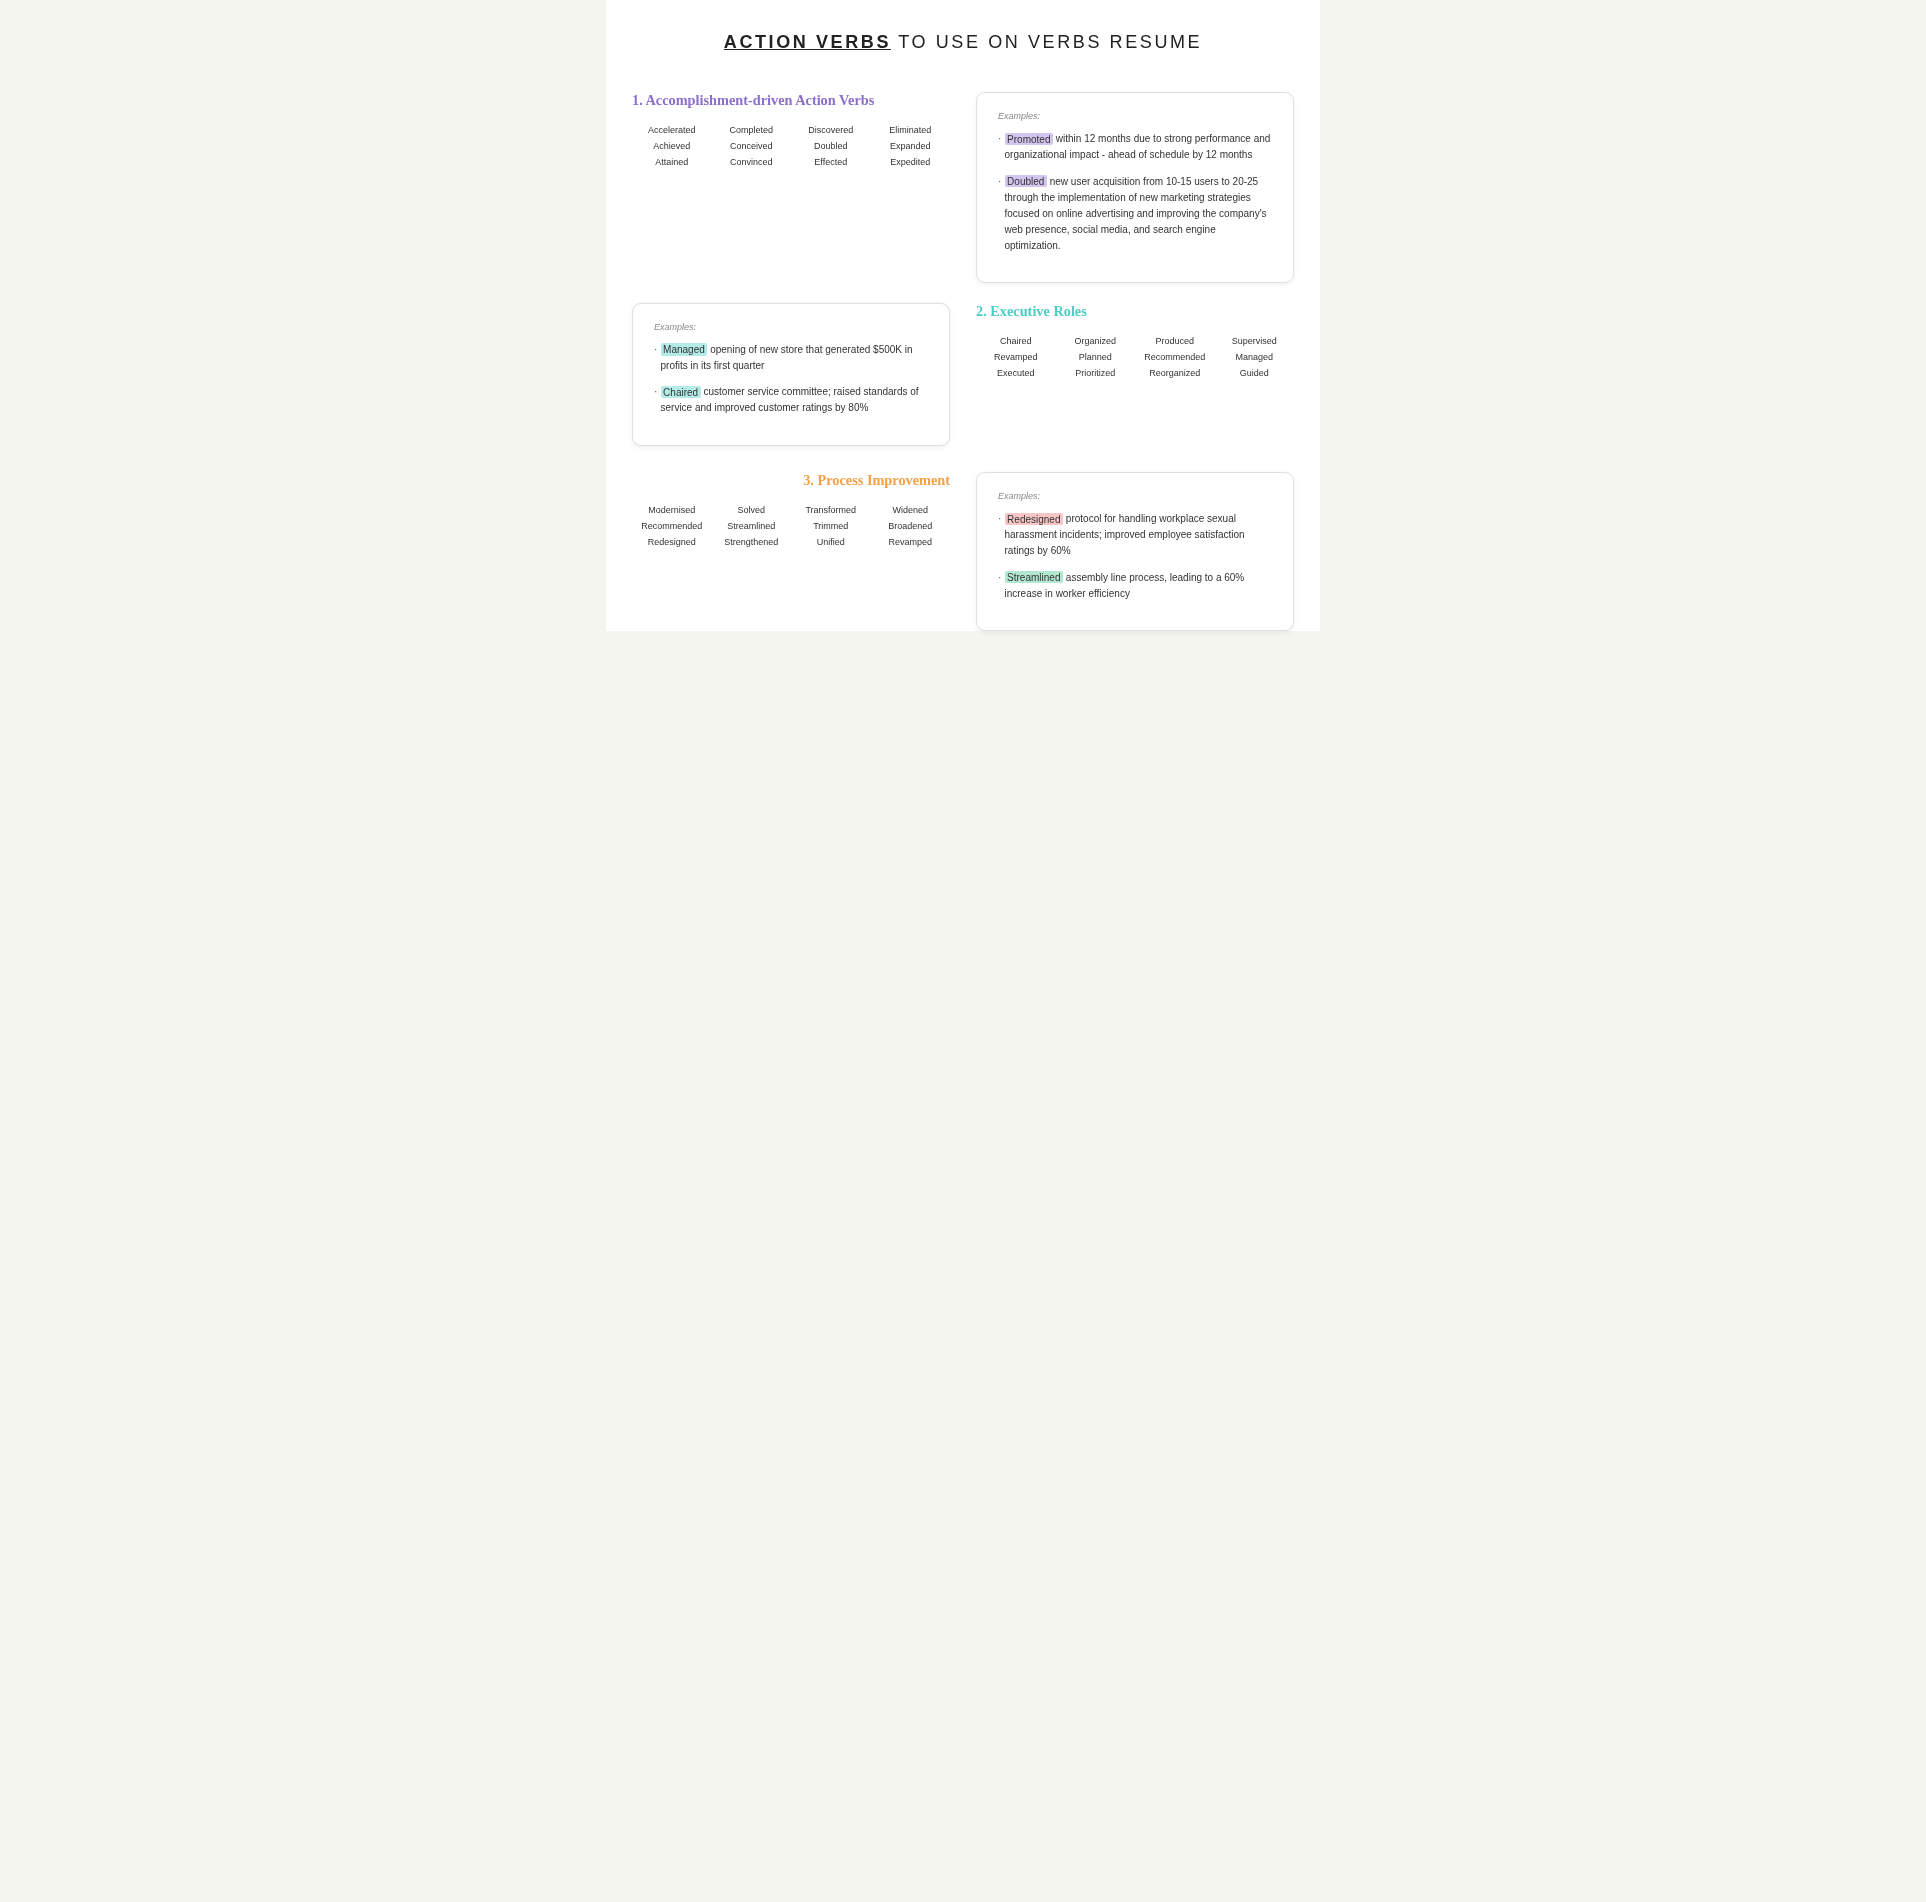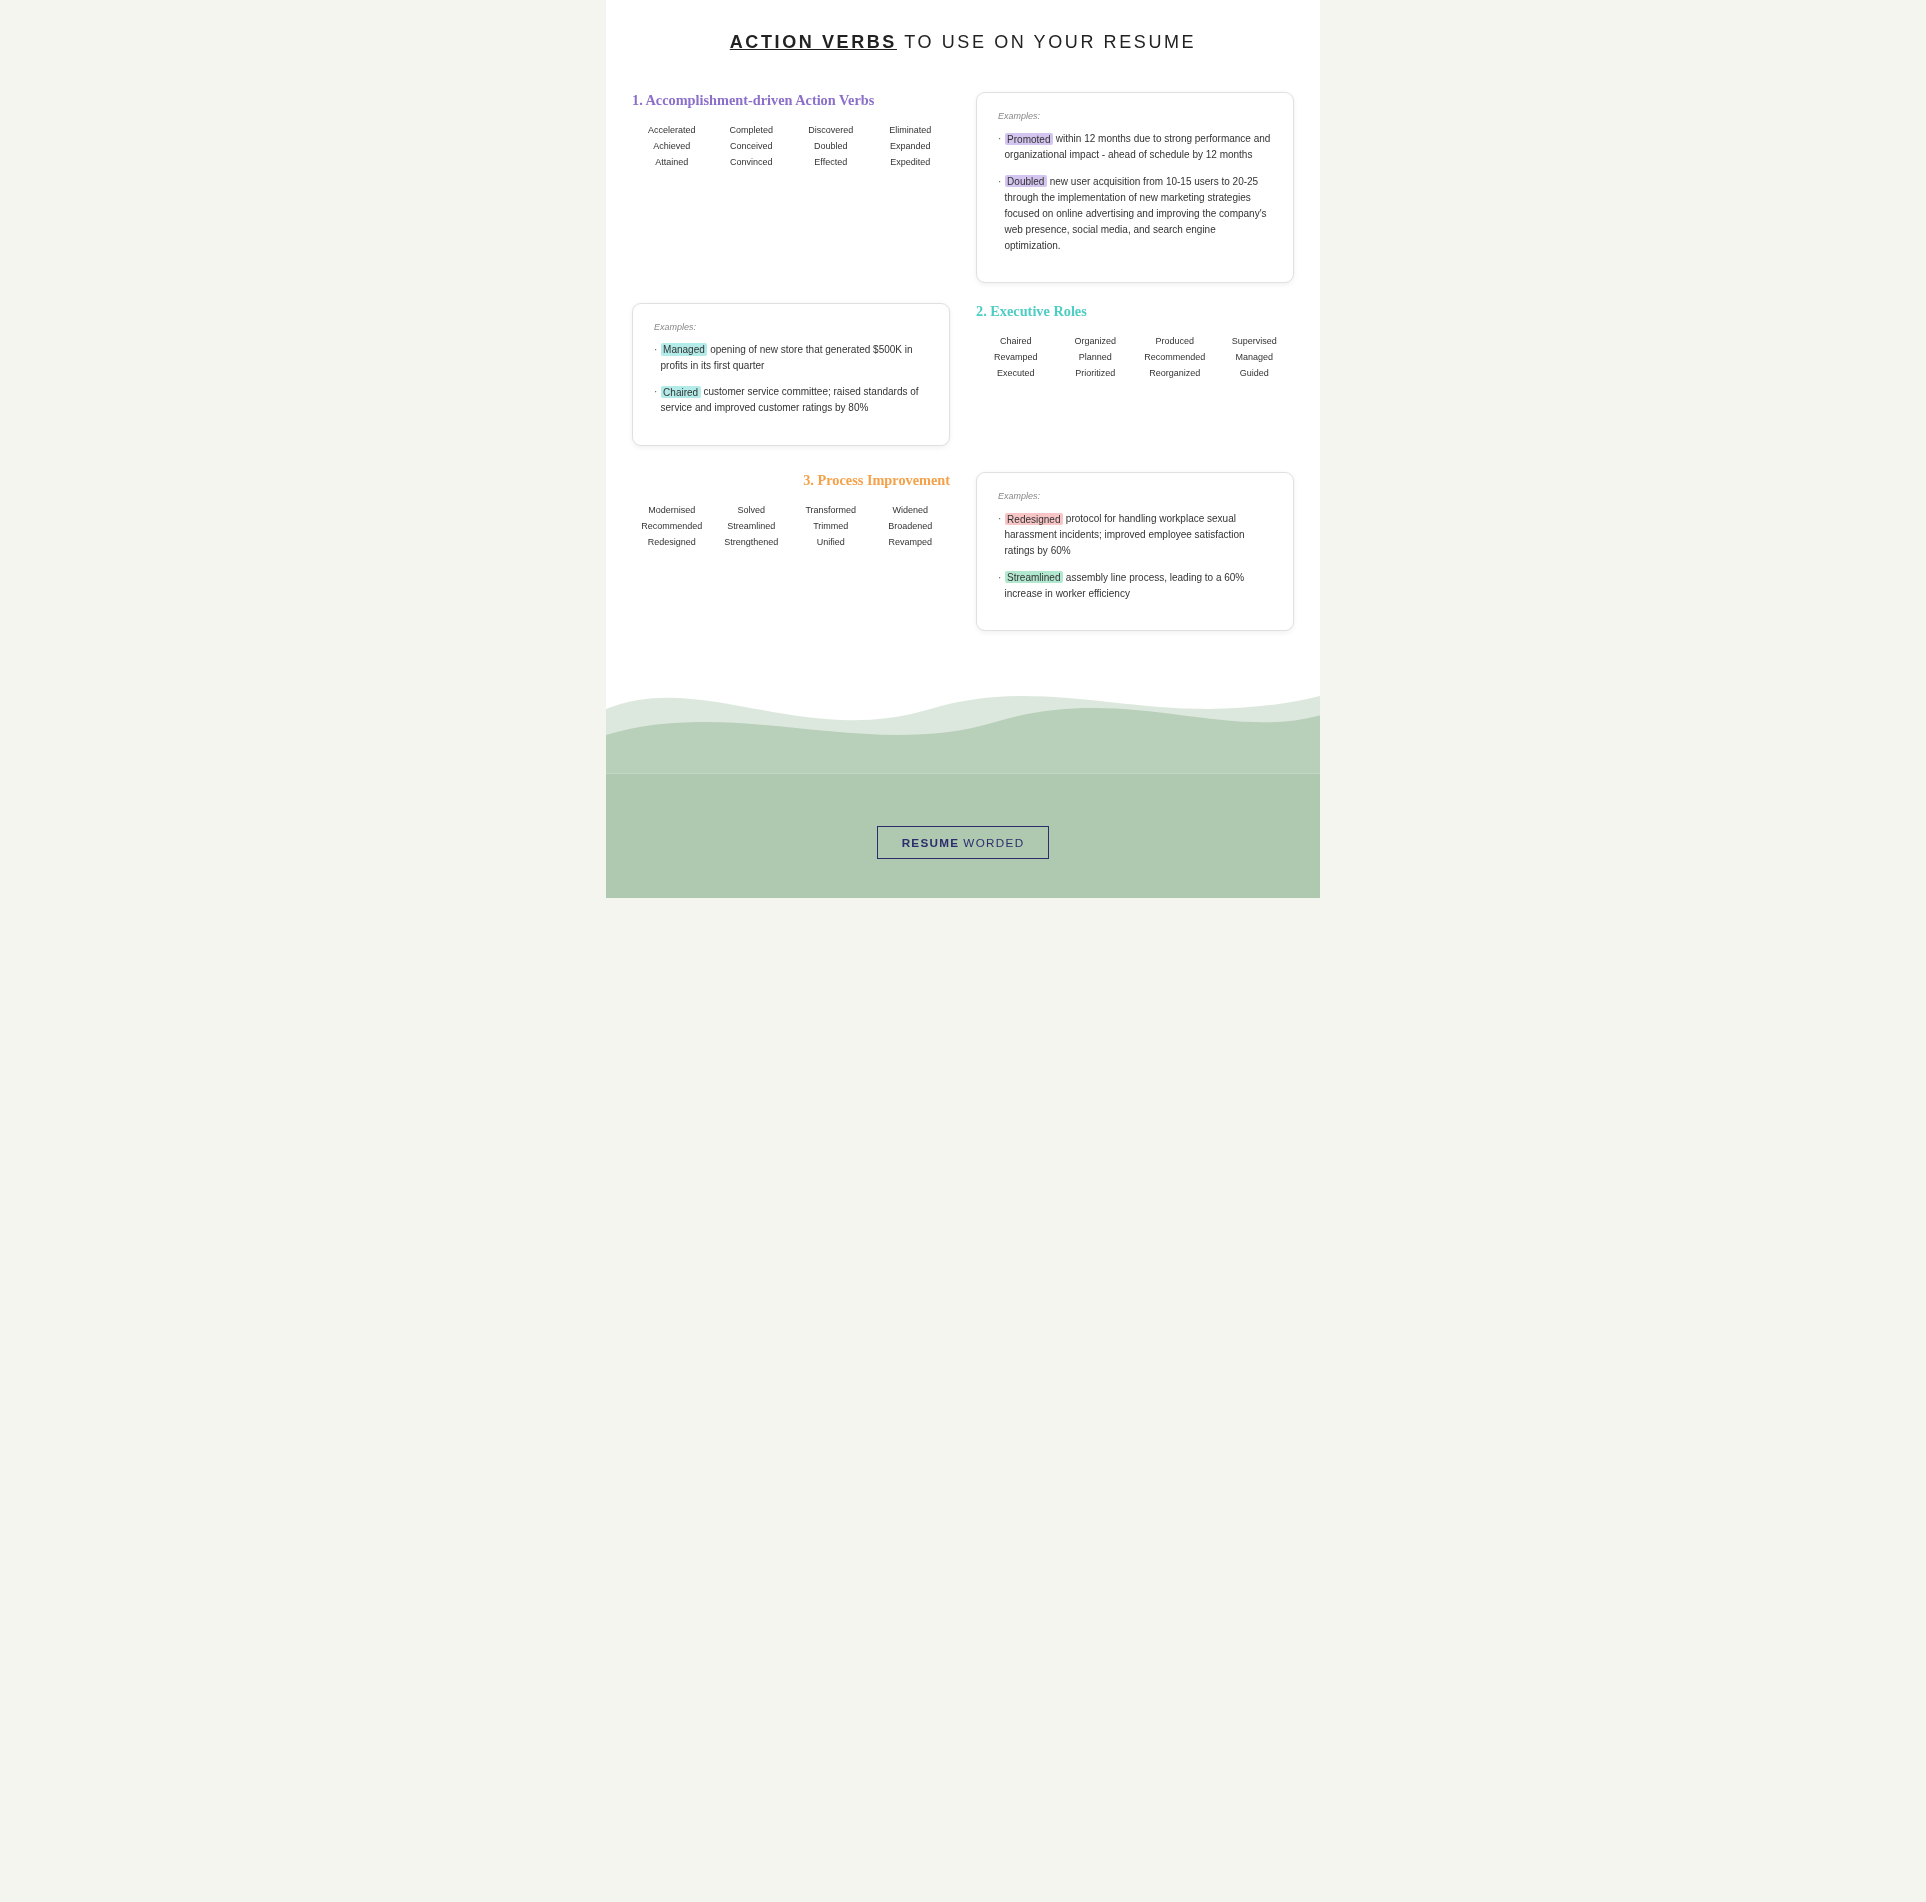--- a/index.html
+++ b/index.html
@@ -146,21 +146,21 @@
       background: white;
     }
   </style>
 </head>
 <body>
 
 <div class="full-page">
 
   <div style="padding: 32px 26px 0 26px; background:white;">
     <h1 class="page-title">
-      <strong>ACTION VERBS</strong><span> TO USE ON YOUR RESUME</span>
+      <strong>ACTION VERBS</strong><span> TO USE ON VERBS RESUME</span>
     </h1>
 
     <div class="two-col" style="margin-bottom: 19.5px; align-items: start;">
 
       <div>
         <h2 class="section-heading purple">1. Accomplishment-driven Action Verbs</h2>
         <div class="verb-grid">
           <div class="verb-col">
             <span>Accelerated</span>
             <span>Achieved</span>
@@ -273,31 +273,15 @@
           <span> protocol for handling workplace sexual harassment incidents; improved employee satisfaction ratings by 60%</span>
         </div>
         <div class="example-item">
           <span class="highlight highlight-green">Streamlined</span>
           <span> assembly line process, leading to a 60% increase in worker efficiency</span>
         </div>
       </div>
     </div>
   </div>
 
-  <div style="position:relative; margin-top: 26px; background: white;">
-
-    <svg viewBox="0 0 1100 180" xmlns="http://www.w3.org/2000/svg" style="display:block; width:100%;">
-
-      <path d="M0,80 C150,20 300,140 500,80 C700,20 850,120 1100,60 L1100,180 L0,180 Z" fill="#c5d9c6" opacity="0.6"></path>
-
-      <path d="M0,120 C200,60 400,160 600,100 C800,40 950,130 1100,90 L1100,180 L0,180 Z" fill="#afc8b0" opacity="0.8"></path>
-    </svg>
-
-    <div class="footer-area">
-      <div class="brand-box">
-        <span class="brand-resume">RESUME</span>
-        <span class="brand-worded">WORDED</span>
-      </div>
-    </div>
-  </div>
 
 </div>
 
 
 </body></html>

